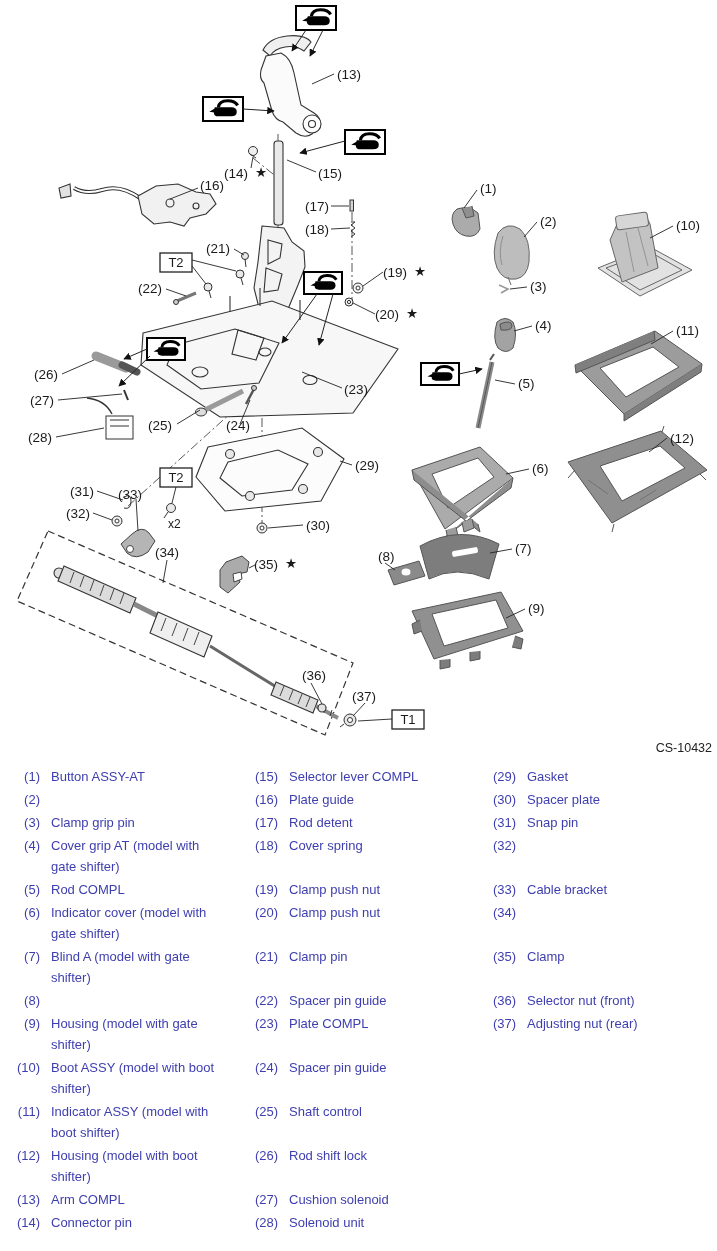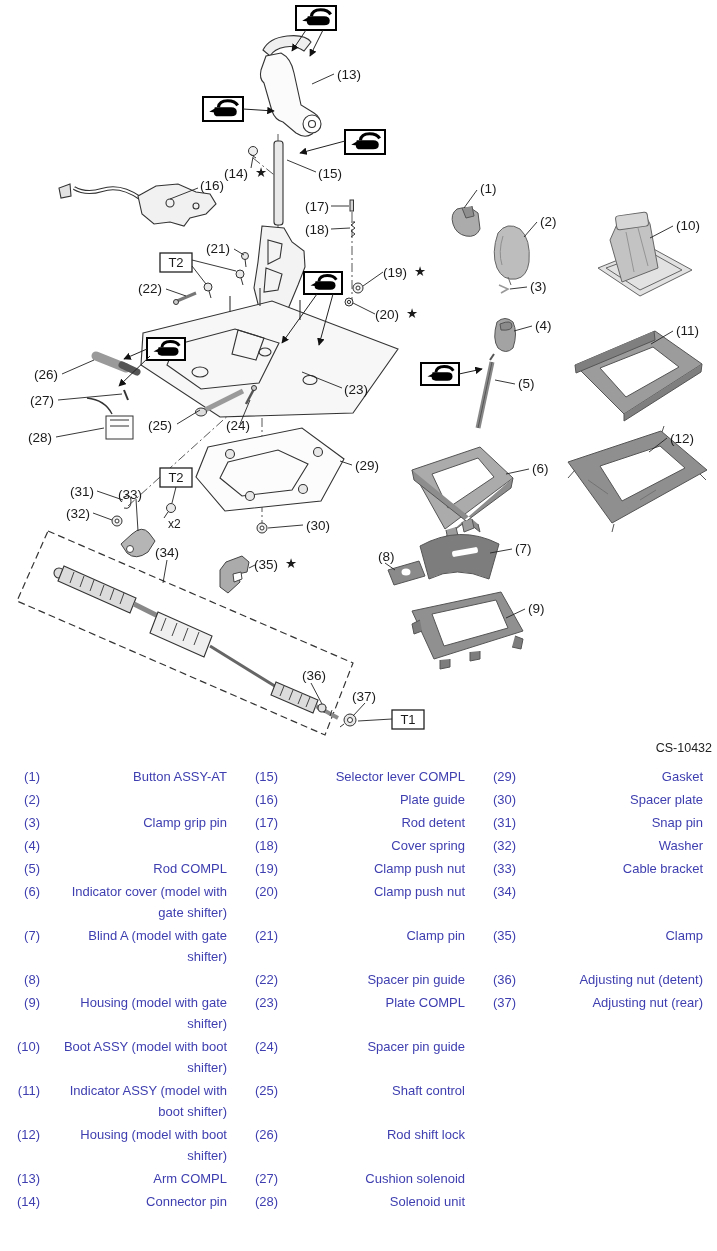--- a/index.html
+++ b/index.html
@@ -7,21 +7,21 @@
   .page{width:717px;height:1251px;position:relative;background:#fff;overflow:hidden;}
   svg text{font-family:"Liberation Sans","DejaVu Sans",sans-serif;font-size:13.5px;fill:#1b1b1b;}
   svg text.small{font-size:12px;}
   svg text.code{font-size:12.5px;fill:#222;}
   svg text.boxlbl{font-size:13px;}
   .parts-list{padding:4px 0 0 10px;color:#3e3eb0;font-size:13px;}
   .plist-row{display:flex;margin-bottom:2px;line-height:21px;}
   .plist-cell{width:238px;flex-shrink:0;display:flex;align-items:flex-start;}
   .plist-cell:last-child{width:231px;}
   .pnum{width:30px;text-align:right;flex-shrink:0;white-space:nowrap;}
-  .ptxt{margin-left:11px;width:176px;text-align:right;}
+  .ptxt{margin-left:11px;width:176px;}
 </style>
 </head>
 <body>
 
 <div class="page">
 
 <svg width="717" height="758" viewBox="0 0 717 758">
   <defs>
     <marker id="arw" viewBox="0 0 10 10" refX="9" refY="5" markerWidth="7.5" markerHeight="7.5" orient="auto-start-reverse">
       <path d="M0,0 L10,5 L0,10 z" fill="#111"></path>
@@ -417,28 +417,28 @@
           <span class="ptxt">Rod detent</span>
         </div>
         <div class="plist-cell">
           <span class="pnum">(31)</span>
           <span class="ptxt">Snap pin</span>
         </div>
       </div>
       <div class="plist-row">
         <div class="plist-cell">
           <span class="pnum">(4)</span>
+          <span class="ptxt">Cover grip AT (model with gate shifter)</span>
         </div>
         <div class="plist-cell">
           <span class="pnum">(18)</span>
           <span class="ptxt">Cover spring</span>
         </div>
         <div class="plist-cell">
           <span class="pnum">(32)</span>
-          <span class="ptxt">Washer</span>
         </div>
       </div>
       <div class="plist-row">
         <div class="plist-cell">
           <span class="pnum">(5)</span>
           <span class="ptxt">Rod COMPL</span>
         </div>
         <div class="plist-cell">
           <span class="pnum">(19)</span>
           <span class="ptxt">Clamp push nut</span>
@@ -478,21 +478,21 @@
       <div class="plist-row">
         <div class="plist-cell">
           <span class="pnum">(8)</span>
         </div>
         <div class="plist-cell">
           <span class="pnum">(22)</span>
           <span class="ptxt">Spacer pin guide</span>
         </div>
         <div class="plist-cell">
           <span class="pnum">(36)</span>
-          <span class="ptxt">Adjusting nut (detent)</span>
+          <span class="ptxt">Selector nut (front)</span>
         </div>
       </div>
       <div class="plist-row">
         <div class="plist-cell">
           <span class="pnum">(9)</span>
           <span class="ptxt">Housing (model with gate shifter)</span>
         </div>
         <div class="plist-cell">
           <span class="pnum">(23)</span>
           <span class="ptxt">Plate COMPL</span>

